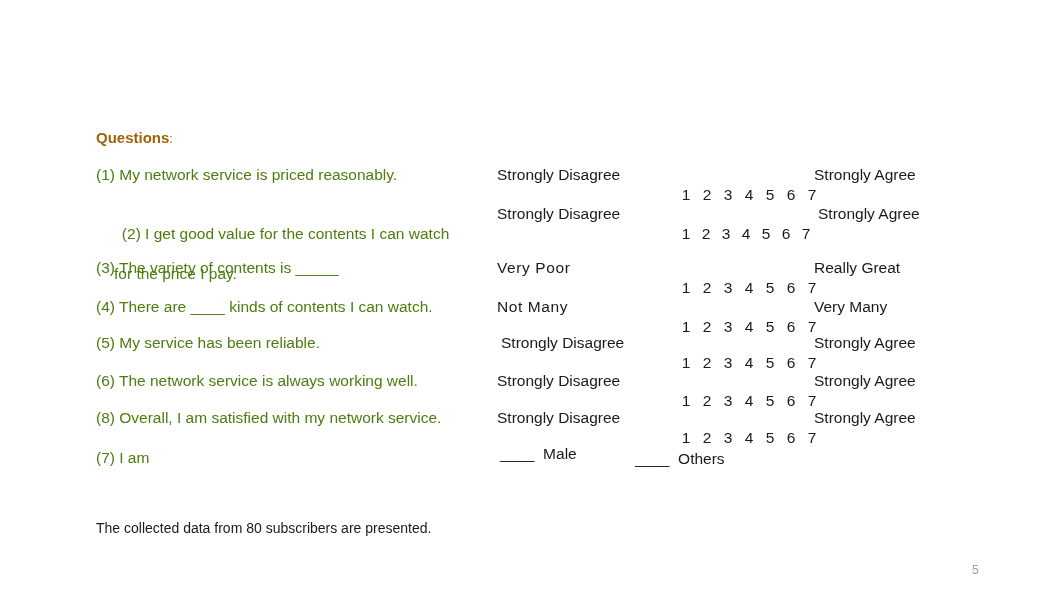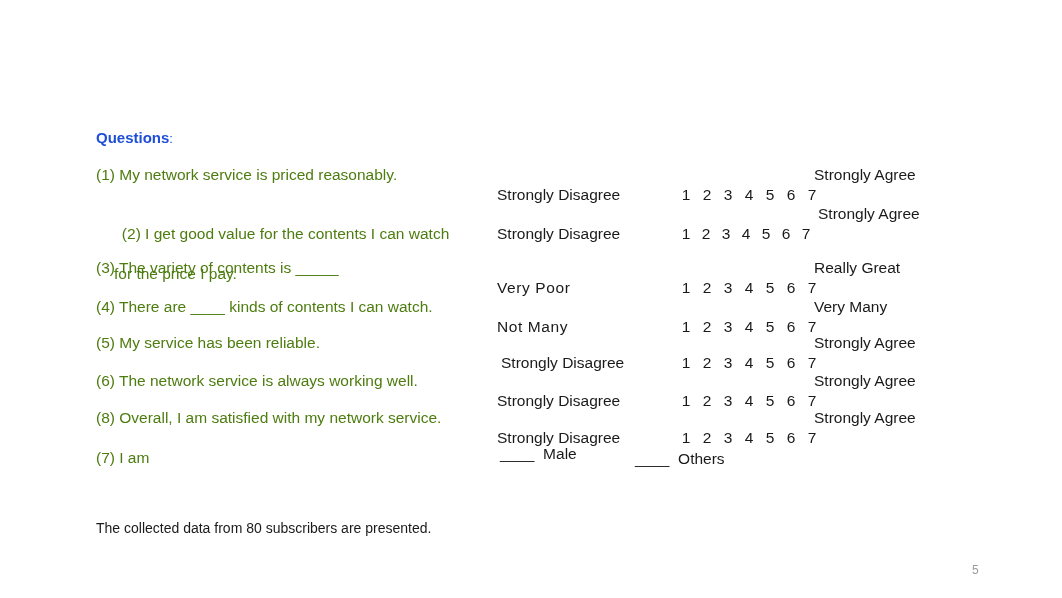--- a/index.html
+++ b/index.html
@@ -35,21 +35,21 @@
     color: #1b1b1b;
     white-space: nowrap;
   }
 
   
   .section-heading {
     position: absolute;
     left: 96px;
     top: 129px;
     font-size: 15px;
-    color: #1d4ed8;
+    color: #a16207;
     white-space: nowrap;
   }
   .section-heading .bold {
     font-weight: bold;
   }
   .section-heading .colon {
     font-weight: normal;
     font-size: 13px;
   }
 
@@ -72,21 +72,20 @@
     display: block;
     padding-left: 18px;
   }
 
   .scale-left {
     position: absolute;
     font-size: 15.5px;
     line-height: 20px;
     color: #1a1a1a;
     white-space: pre;
-    margin-top: 20px;
   }
   .scale-nums {
     position: absolute;
     font-size: 15.5px;
     line-height: 20px;
     color: #1a1a1a;
     white-space: pre;
   }
   .scale-nums span {
     display: inline-block;

